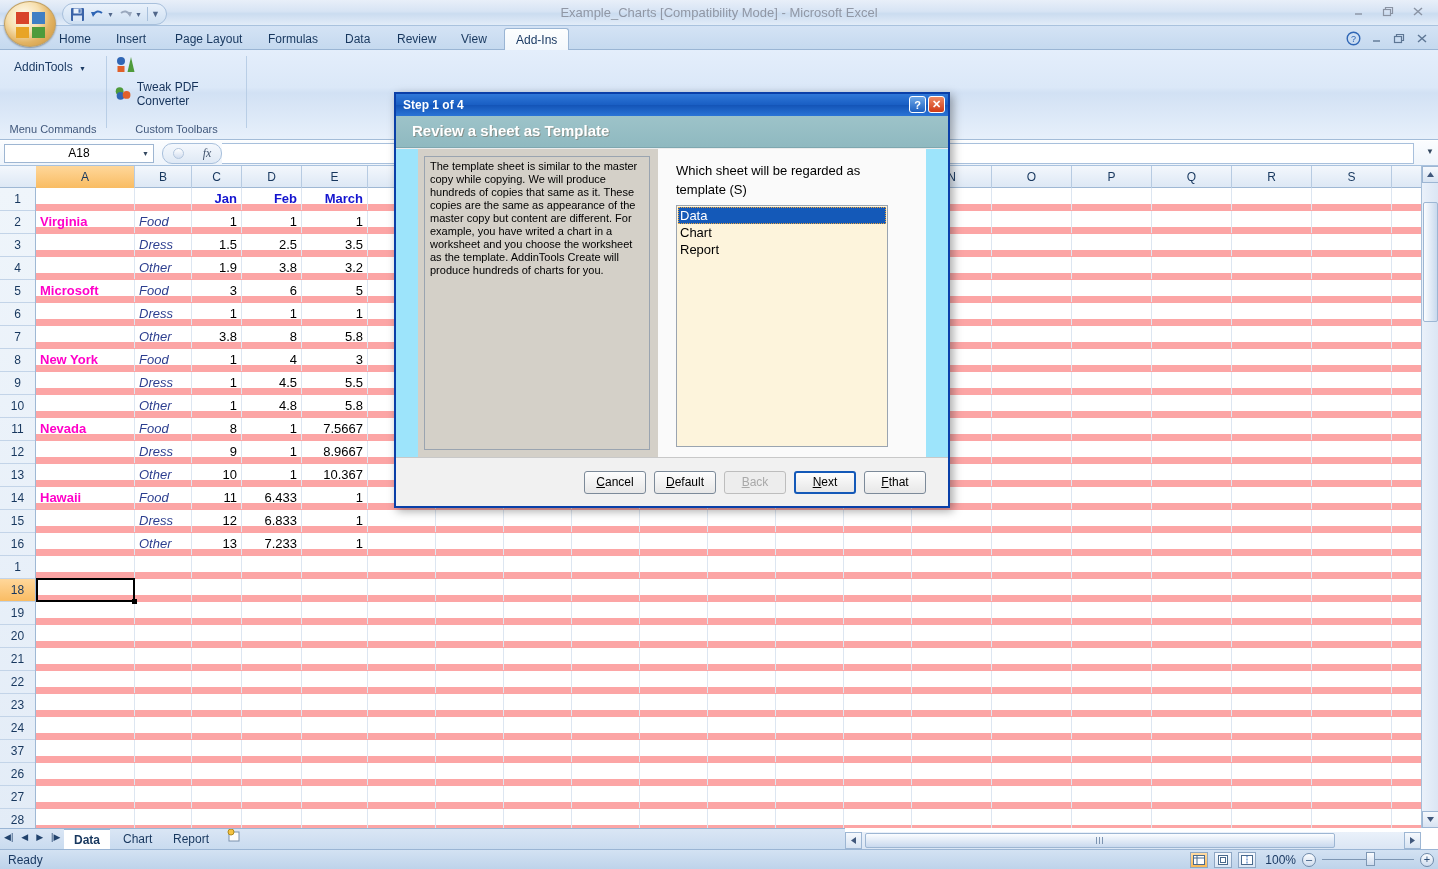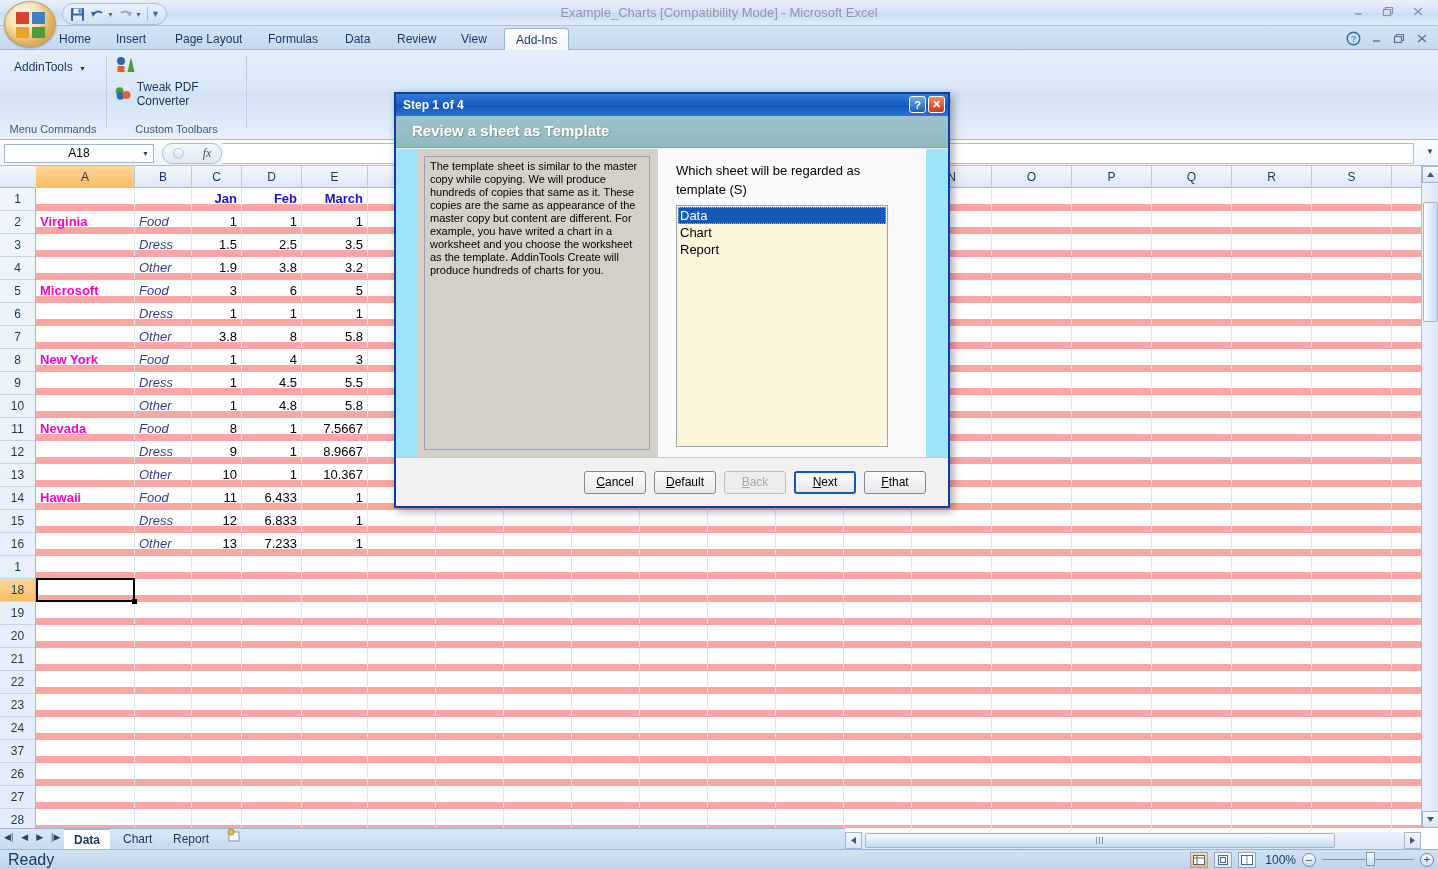--- a/index.html
+++ b/index.html
@@ -165,21 +165,21 @@
     color:#17375e; cursor:default;
   }
   .sheettab.active{ background:#fff; font-weight:bold; border-top:1px solid #9ab5d4;}
 
   
   .statusbar{
     position:absolute; left:0; bottom:0; width:1438px; height:20px;
     background:linear-gradient(to bottom,#d3e2f3,#bed3ea);
     border-top:1px solid #9ab5d4; display:flex; align-items:center;
   }
-  .status-txt{ margin-left:8px; font-size:16px; color:#1b3a63; }
+  .status-txt{ margin-left:8px; font-size:12px; color:#1b3a63; }
   .status-right{ position:absolute; right:4px; display:flex; align-items:center; gap:6px; }
   .viewbtn{ width:18px; height:16px; border:1px solid #8ea7c4;
     background:linear-gradient(to bottom,#f6f9fd,#dbe6f4); display:flex; align-items:center; justify-content:center;}
   .viewbtn.on{ background:linear-gradient(to bottom,#ffdca5,#f7b957); }
   .zoomlbl{ font-size:12px; color:#1b3a63; min-width:34px; text-align:right; }
   .zline{ width:92px; height:1px; background:#7e97b4; position:relative; }
   .zthumb{ position:absolute; left:44px; top:-7px; width:9px; height:14px;
     background:linear-gradient(to bottom,#fbfdff,#cfdcee); border:1px solid #7e97b4; }
   .zbtn{ width:14px; height:14px; border-radius:50%; border:1px solid #6f89a8;
     background:linear-gradient(to bottom,#fbfdff,#cfdcee); display:flex;align-items:center;justify-content:center;

